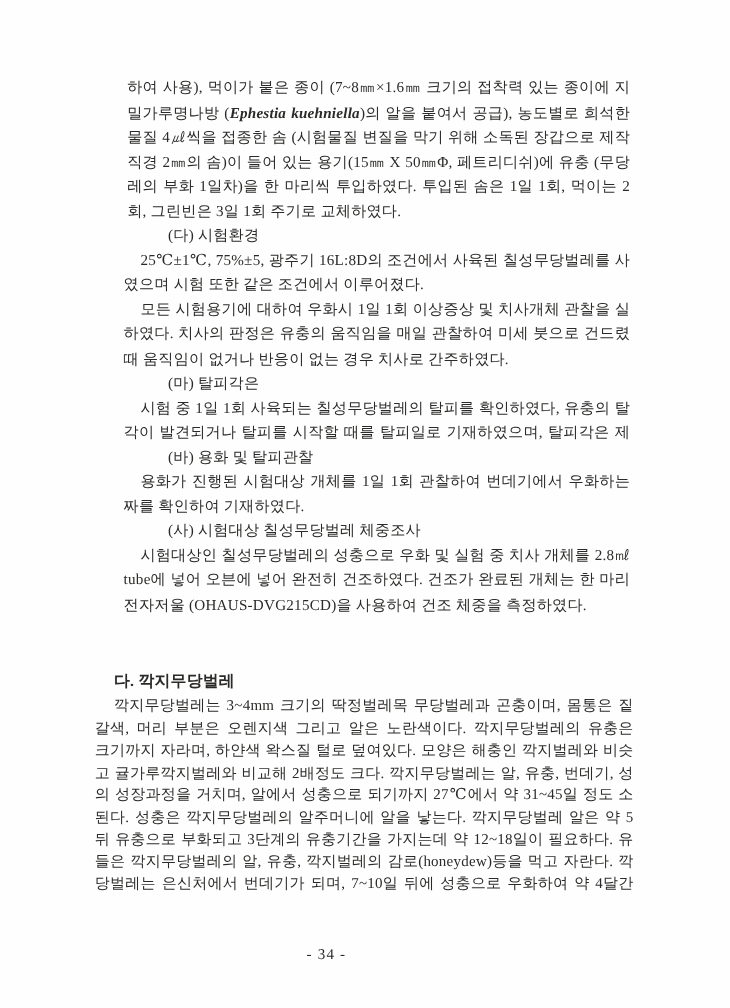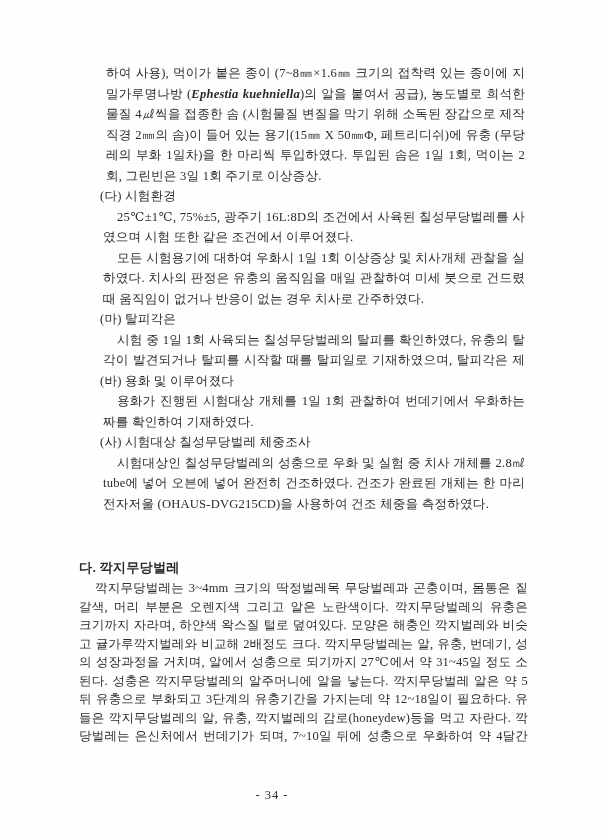--- a/index.html
+++ b/index.html
@@ -19,22 +19,22 @@
     font-size: 12.6px; line-height: 20.5px;
     letter-spacing: 0.2px;
   }
   
   .lower {
     position: absolute; top: 556px; left: 79px; width: 449px;
     font-size: 12.5px; line-height: 18.5px;
     letter-spacing: 0.2px;
   }
 
-  .h1 { font-weight: bold; font-size: 13.2px; line-height: 23px; }
-  .h2 { text-align: left; }
+  .h1 { font-weight: bold; font-size: 13.2px; line-height: 23px; margin-left: 16px; }
+  .h2 { text-align: left; margin-left: 40px; }
 
   .para .line {
     text-align: justify;
     text-align-last: justify;
     height: 20.5px;
     overflow: hidden;
   }
   .lower .para .line { height: 18.5px; }
   .para .line.end { text-align-last: left; }
 
@@ -58,38 +58,38 @@
 <body>
 
 <div class="page">
   <div class="upper">
       <div class="para cont">
         <div class="line">하여 사용), 먹이가 붙은 종이 (7~8㎜×1.6㎜ 크기의 접착력 있는 종이에 지중해</div>
         <div class="line">밀가루명나방 (<em>Ephestia kuehniella</em>)의 알을 붙여서 공급), 농도별로 희석한 시험</div>
         <div class="line">물질 4㎕씩을 접종한 솜 (시험물질 변질을 막기 위해 소독된 장갑으로 제작한</div>
         <div class="line">직경 2㎜의 솜)이 들어 있는 용기(15㎜ X 50㎜Φ, 페트리디쉬)에 유충 (무당벌</div>
         <div class="line">레의 부화 1일차)을 한 마리씩 투입하였다. 투입된 솜은 1일 1회, 먹이는 2일 1</div>
-        <div class="line end">회, 그린빈은 3일 1회 주기로 이상증상.</div>
+        <div class="line end">회, 그린빈은 3일 1회 주기로 교체하였다.</div>
       </div>
       <div class="h2">(다) 시험환경</div>
       <div class="para indent">
         <div class="line">25℃±1℃, 75%±5, 광주기 16L:8D의 조건에서 사육된 칠성무당벌레를 사용하</div>
         <div class="line end">였으며 시험 또한 같은 조건에서 이루어졌다.</div>
       </div>
       <div class="para indent">
         <div class="line">모든 시험용기에 대하여 우화시 1일 1회 이상증상 및 치사개체 관찰을 실시</div>
         <div class="line">하였다. 치사의 판정은 유충의 움직임을 매일 관찰하여 미세 붓으로 건드렸을</div>
         <div class="line end">때 움직임이 없거나 반응이 없는 경우 치사로 간주하였다.</div>
       </div>
       <div class="h2">(마) 탈피각은</div>
       <div class="para indent">
         <div class="line">시험 중 1일 1회 사육되는 칠성무당벌레의 탈피를 확인하였다, 유충의 탈피</div>
         <div class="line">각이 발견되거나 탈피를 시작할 때를 탈피일로 기재하였으며, 탈피각은 제거</div>
       </div>
-      <div class="h2">(바) 용화 및 이루어졌다</div>
+      <div class="h2">(바) 용화 및 탈피관찰</div>
       <div class="para indent">
         <div class="line">용화가 진행된 시험대상 개체를 1일 1회 관찰하여 번데기에서 우화하는 날</div>
         <div class="line end">짜를 확인하여 기재하였다.</div>
       </div>
       <div class="h2">(사) 시험대상 칠성무당벌레 체중조사</div>
       <div class="para indent">
         <div class="line">시험대상인 칠성무당벌레의 성충으로 우화 및 실험 중 치사 개체를 2.8㎖</div>
         <div class="line">tube에 넣어 오븐에 넣어 완전히 건조하였다. 건조가 완료된 개체는 한 마리씩</div>
         <div class="line end">전자저울 (OHAUS-DVG215CD)을 사용하여 건조 체중을 측정하였다.</div>
       </div>

